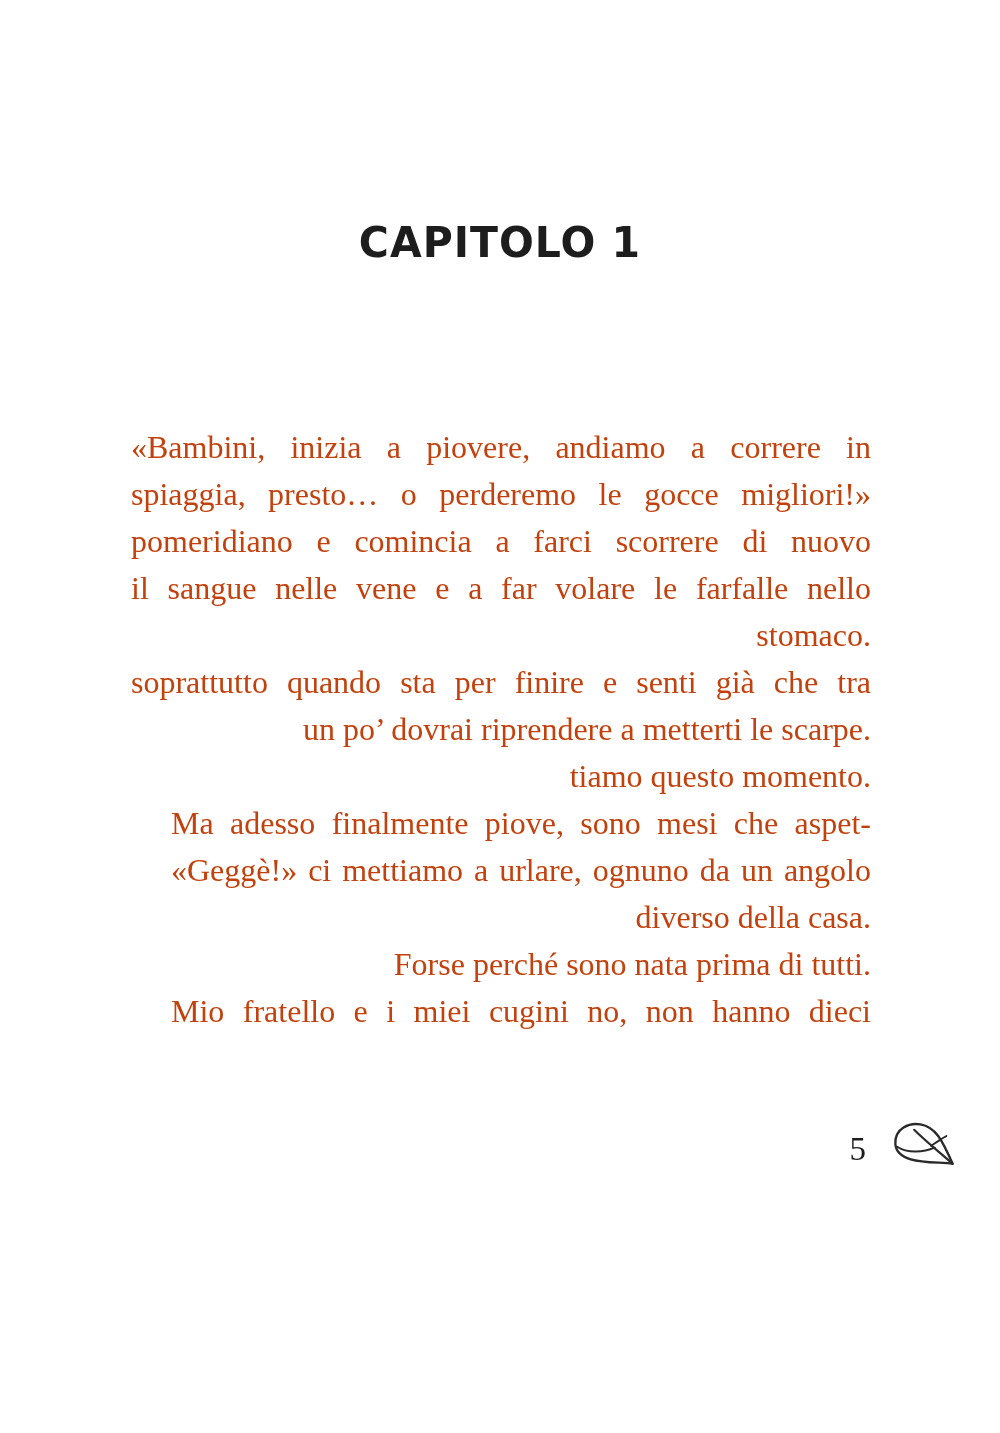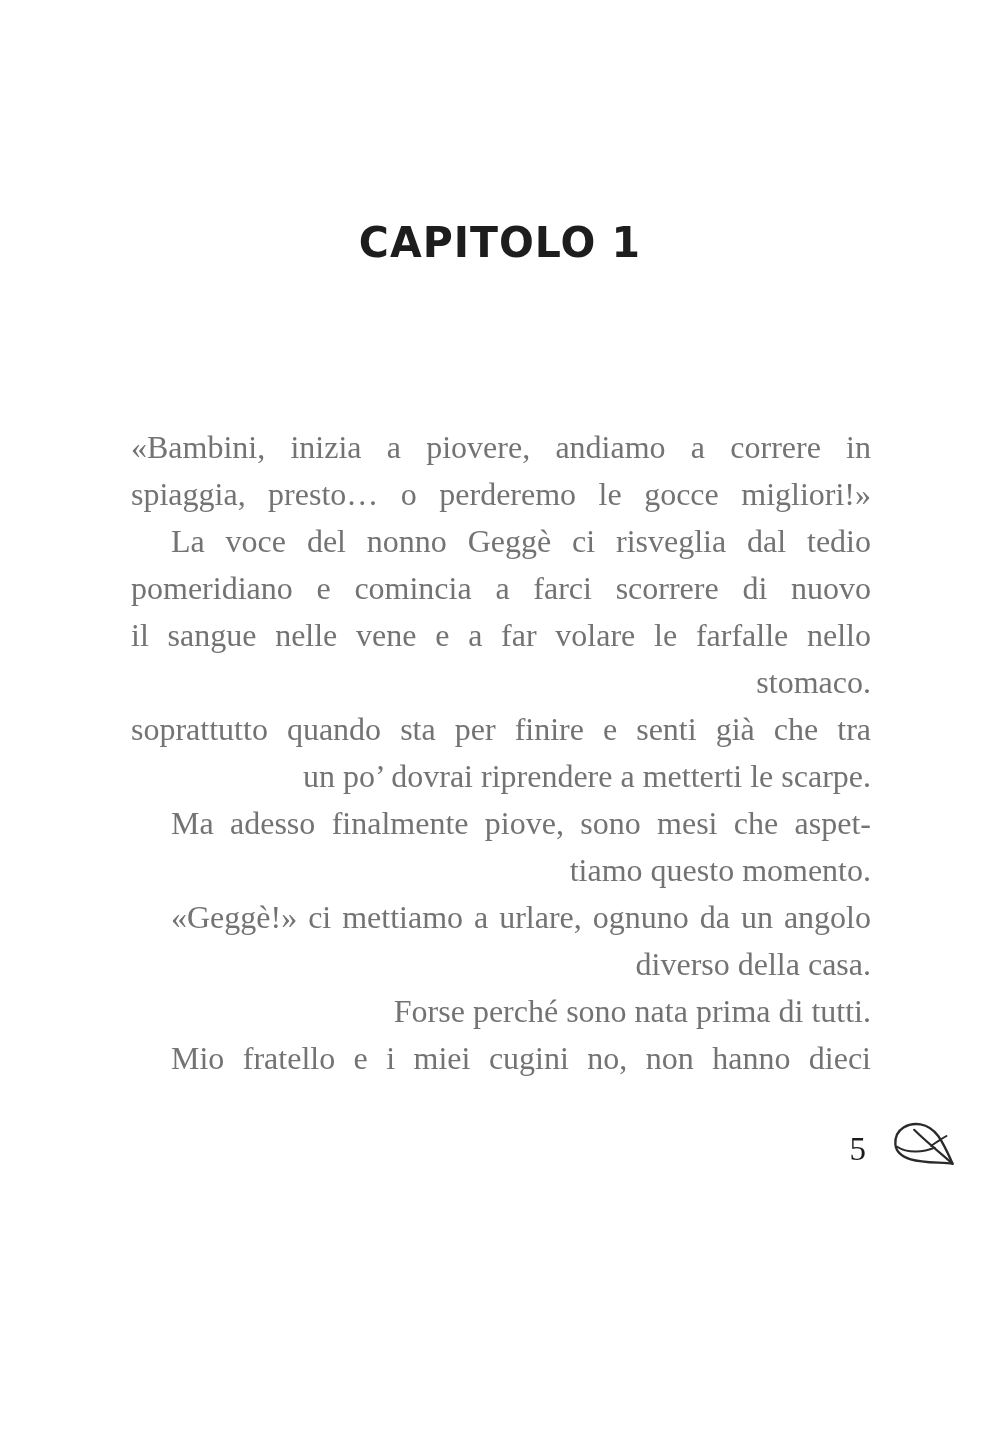--- a/index.html
+++ b/index.html
@@ -29,21 +29,21 @@
     color: #1d1d1d;
     transform: scaleY(1.04);
   }
   .body-text {
     position: absolute;
     top: 424px;
     left: 131px;
     width: 740px;
     font-family: "Liberation Serif", "DejaVu Serif", serif;
     font-size: 32px;
-    color: #737373;
+    color: #c2410c;
   }
   .line {
     height: 47px;
     line-height: 47px;
     white-space: normal;
     text-align: right;
   }
   .line.justify {
     text-align: justify;
     text-align-last: justify;
@@ -77,28 +77,27 @@
 </head>
 <body>
 
 <div class="page">
 
   <h1 class="chapter-title">CAPITOLO 1</h1>
 
   <div class="body-text" id="body-text">
       <div class="line justify">«Bambini, inizia a piovere, andiamo a correre in</div>
       <div class="line justify">spiaggia, presto… o perderemo le gocce migliori!»</div>
-      <div class="line indent justify">La voce del nonno Geggè ci risveglia dal tedio</div>
       <div class="line justify">pomeridiano e comincia a farci scorrere di nuovo</div>
       <div class="line justify">il sangue nelle vene e a far volare le farfalle nello</div>
       <div class="line">stomaco.</div>
       <div class="line justify">soprattutto quando sta per finire e senti già che tra</div>
       <div class="line">un po’ dovrai riprendere a metterti le scarpe.</div>
+      <div class="line">tiamo questo momento.</div>
       <div class="line indent justify">Ma adesso finalmente piove, sono mesi che aspet-</div>
-      <div class="line">tiamo questo momento.</div>
       <div class="line indent justify">«Geggè!» ci mettiamo a urlare, ognuno da un angolo</div>
       <div class="line">diverso della casa.</div>
       <div class="line indent">Forse perché sono nata prima di tutti.</div>
       <div class="line indent justify">Mio fratello e i miei cugini no, non hanno dieci</div>
     </div>
 
   <div class="footer">
     <span class="page-number">5</span>
     <span class="leaf-icon">
       <svg width="68" height="52" viewBox="0 0 76 58" fill="none" xmlns="http://www.w3.org/2000/svg">

